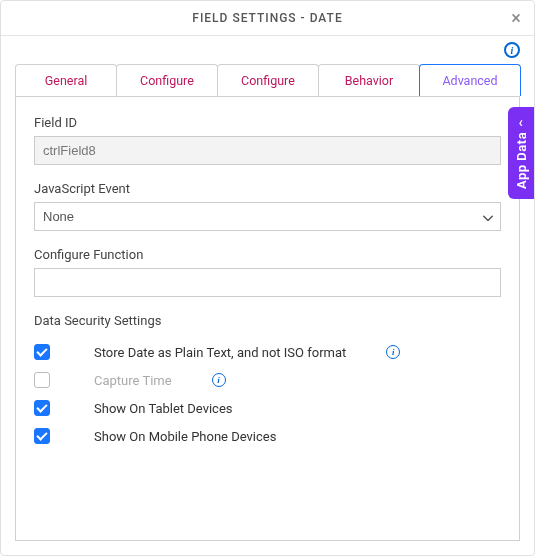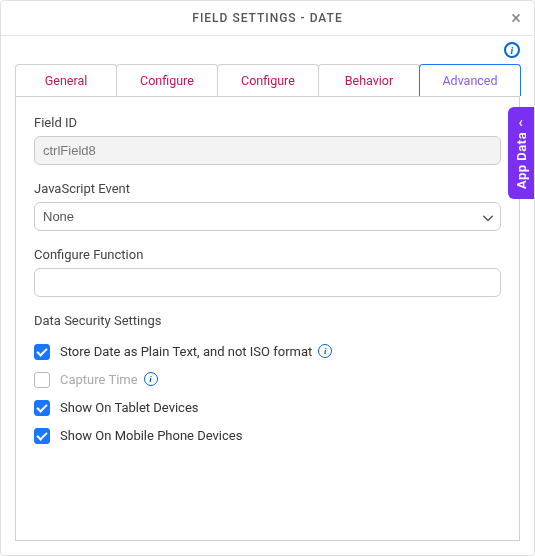--- a/index.html
+++ b/index.html
@@ -110,21 +110,21 @@
   .field-label {
     font-size: 13px;
     color: #444;
     margin-bottom: 6px;
     display: block;
   }
   .text-input, .select-input {
     width: 100%;
     padding: 6px 8px;
     border: 1px solid #ccc;
-    border-radius: 6px;
+    border-radius: 0;
     font-size: 13px;
     color: #555;
     background: #fff;
   }
   .text-input[readonly] {
     background: #f3f3f3;
     color: #777;
   }
   .select-wrap {
     position: relative;
@@ -136,22 +136,23 @@
   .select-caret {
     position: absolute;
     right: 8px;
     top: 50%;
     transform: translateY(-50%);
     pointer-events: none;
     color: #555;
   }
   .checkbox-row {
     display: flex;
-    align-items: flex-start;
+    align-items: center;
     margin-bottom: 12px;
+    gap: 34px;
   }
   .chk {
     width: 16px;
     height: 16px;
     border: 1.5px solid #bbb;
     border-radius: 3px;
     margin-right: 10px;
     display: flex;
     align-items: center;
     justify-content: center;

